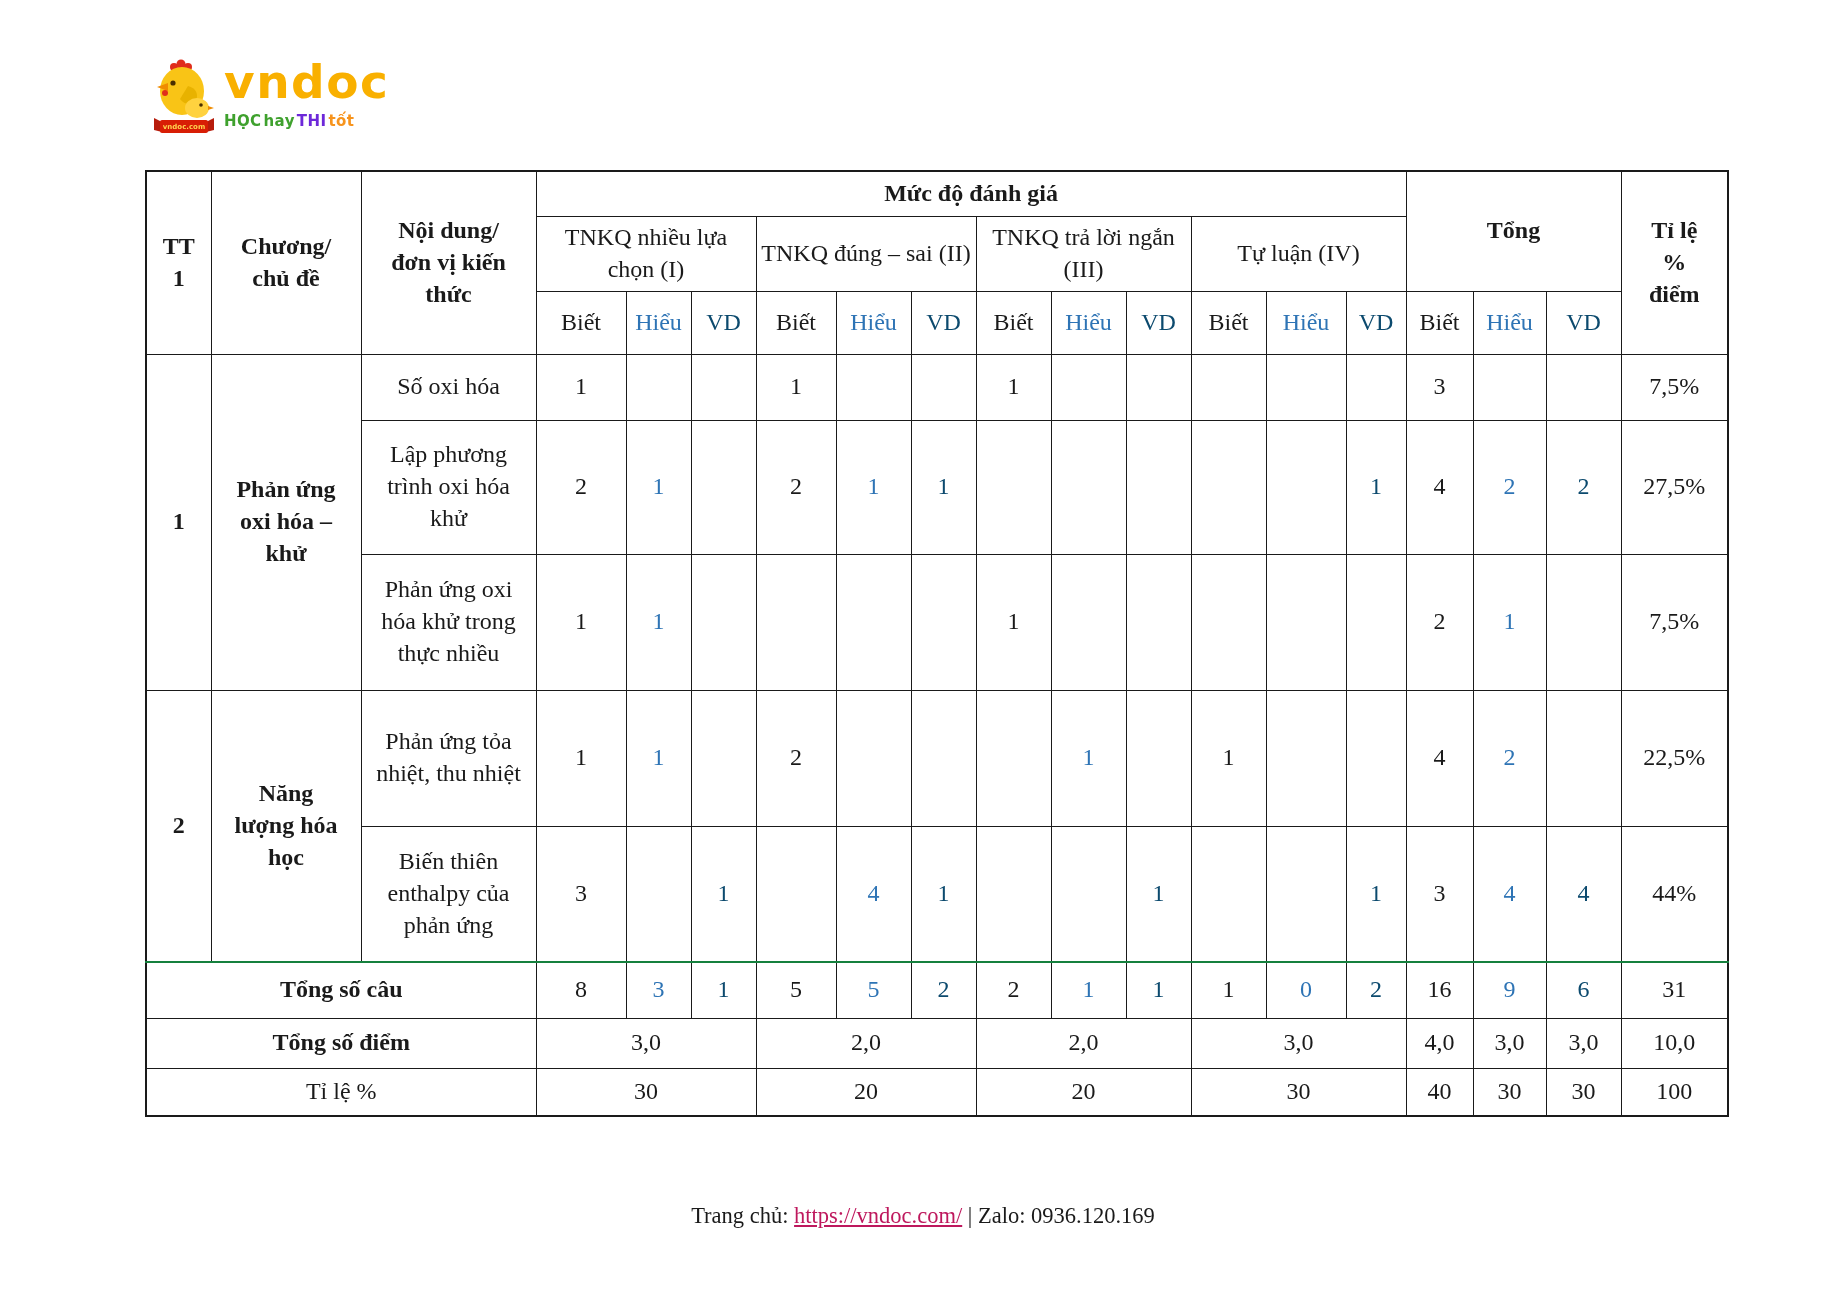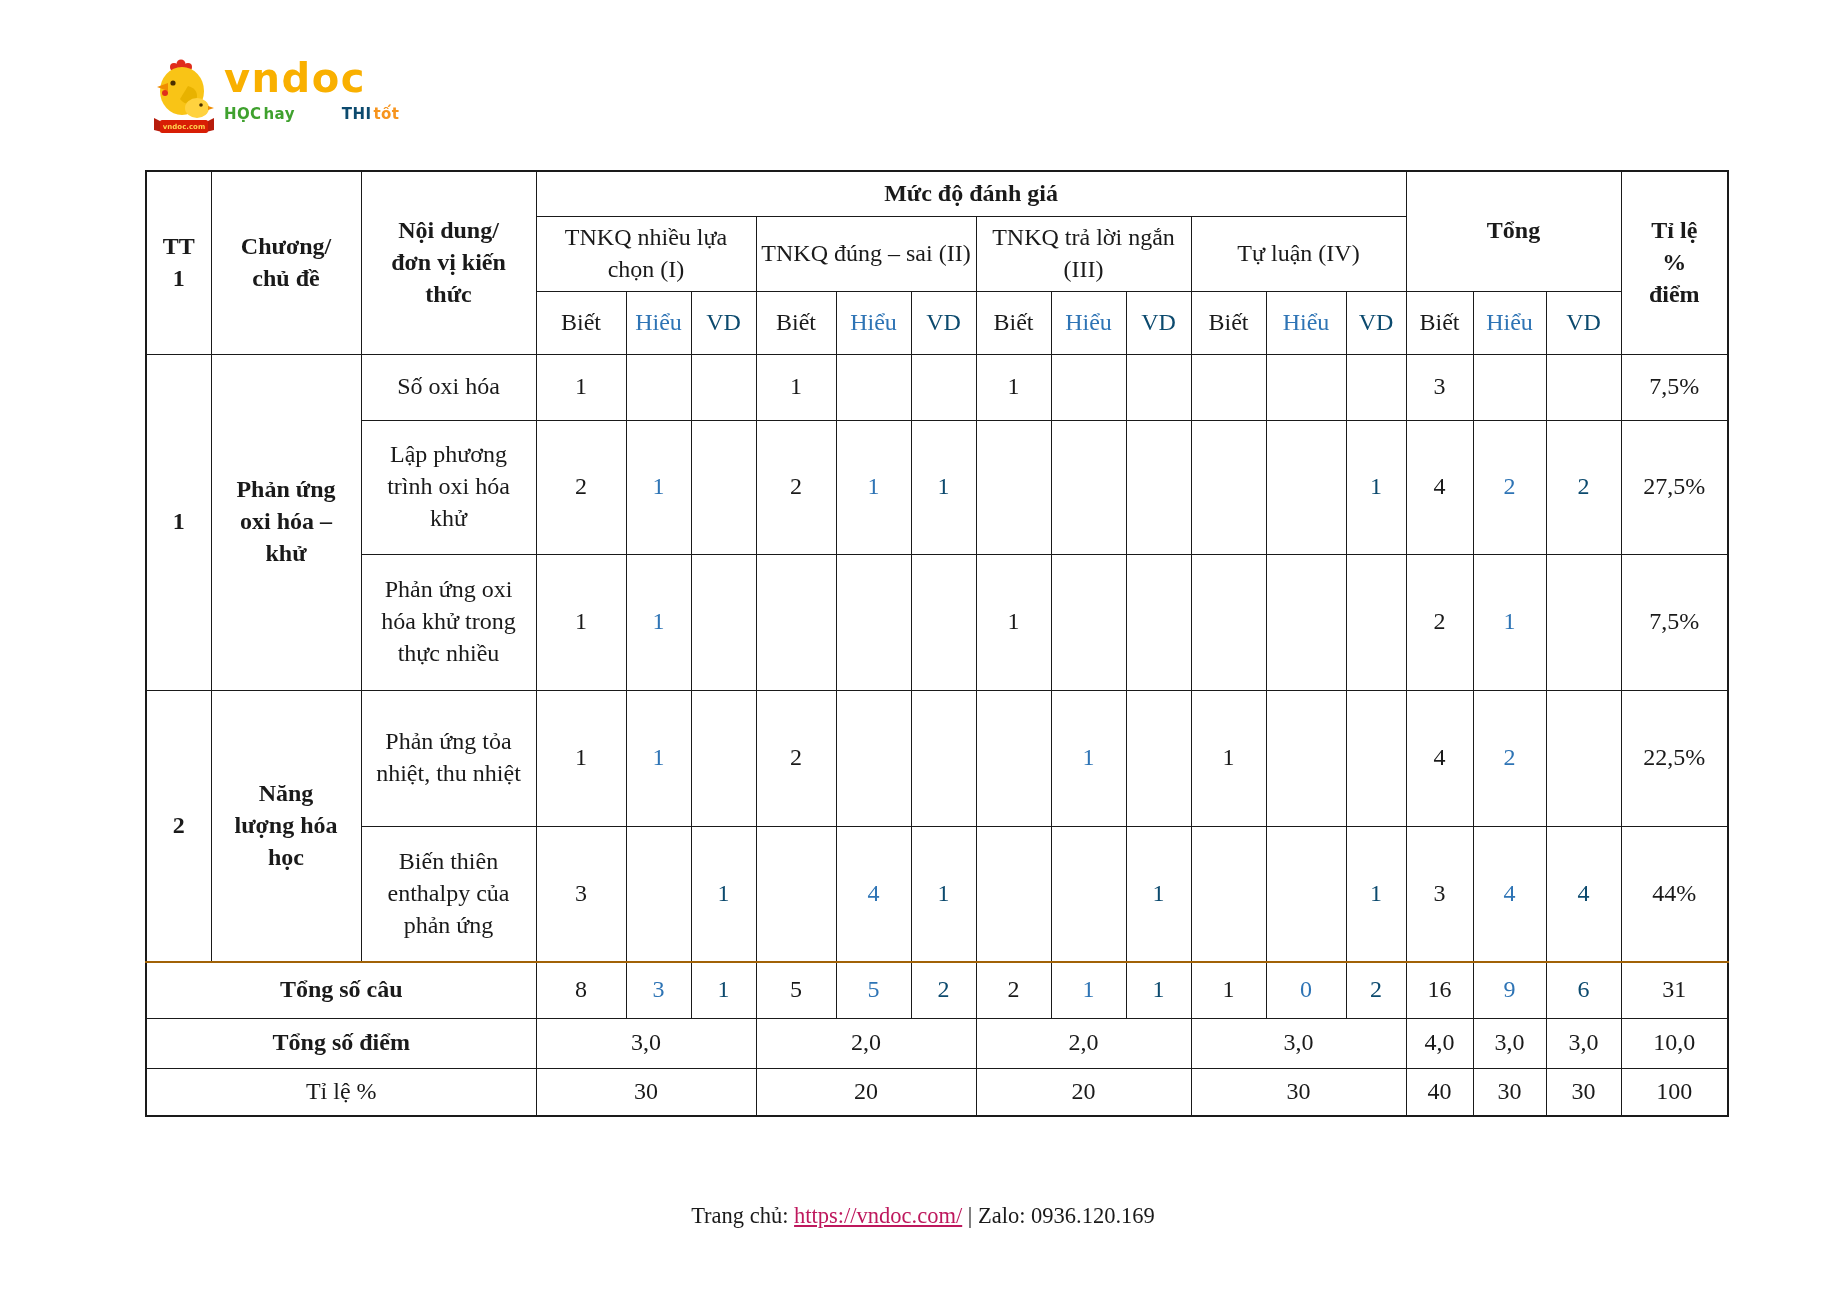--- a/index.html
+++ b/index.html
@@ -3,21 +3,21 @@
 <meta charset="utf-8">
 <style>
   html,body{margin:0;padding:0;background:#fff;}
   .page{position:relative;width:1846px;height:1305px;background:#ffffff;overflow:hidden;
         font-family:"Liberation Serif","DejaVu Serif",serif;color:#1a1a1a;}
 
   
   .logo{position:absolute;left:152px;top:58px;display:flex;align-items:flex-start;gap:8px;
         font-family:"DejaVu Sans","Liberation Sans",sans-serif;}
   .logo-text{display:flex;flex-direction:column;}
-  .brand{font-size:40px;font-weight:800;letter-spacing:1.5px;line-height:1;color:#F9B000;}
+  .brand{font-size:47px;font-weight:800;letter-spacing:1.5px;line-height:1;color:#F9B000;}
   .tagline{margin-top:7px;font-size:15px;font-weight:bold;letter-spacing:.4px;display:flex;gap:2px;}
 
   
   table.matrix{position:absolute;left:145px;top:170px;border-collapse:collapse;table-layout:fixed;
                width:1582px;border:2px solid #1a1a1a;}
   .matrix th,.matrix td{border:1px solid #1a1a1a;text-align:center;vertical-align:middle;
                font-size:24px;font-weight:normal;padding:2px 3px;line-height:1.32;
                overflow:visible;word-wrap:break-word;}
   .matrix .bold{font-weight:bold;}
   .hieu{color:#2E74B5;margin-top:34px;}
@@ -30,21 +30,21 @@
   thead tr:nth-child(2){height:75px;}
   thead tr:nth-child(3){height:63px;}
   tbody tr:nth-child(1){height:66px;}
   tbody tr:nth-child(2){height:134px;}
   tbody tr:nth-child(3){height:136px;}
   tbody tr:nth-child(4){height:136px;}
   tbody tr:nth-child(5){height:136px;}
   tbody tr:nth-child(6){height:56px;}
   tbody tr:nth-child(7){height:50px;padding-left:40px;}
   tbody tr:nth-child(8){height:48px;}
-  tr.thick-top td{border-top:2px solid #a16207;}
+  tr.thick-top td{border-top:2px solid #15803d;}
 
   
   .footer{position:absolute;left:0;top:1203px;width:100%;text-align:center;font-size:22.5px;color:#1a1a1a;}
   .footer a{color:#be185d;text-decoration:underline;}
 </style>
 </head>
 <body>
 
 <div class="page">
 
@@ -64,21 +64,21 @@
       <polygon points="2,60 10,64 10,74 2,72" fill="#B71C0C"></polygon>
       <polygon points="62,60 54,64 54,74 62,72" fill="#B71C0C"></polygon>
       <rect x="8" y="62" width="48" height="13" rx="2" fill="#D81E05"></rect>
       <text x="32" y="71" text-anchor="middle" font-size="7" font-weight="bold" fill="#FFD54F">vndoc.com</text>
     </svg>
     <div class="logo-text">
       <div class="brand">vndoc</div>
       <div class="tagline">
           <span style="color: rgb(63, 161, 46);">HỌC</span>
           <span style="color: rgb(63, 161, 46);">hay</span>
-          <span style="color: #0c4a6e; margin-left: 45px;">THI</span>
+          <span style="color: #6d28d9;">THI</span>
           <span style="color: rgb(247, 148, 29);">tốt</span>
         </div>
     </div>
   </div>
 
   <table class="matrix">
     <colgroup>
       <col style="width:65px">
         <col style="width:150px">
         <col style="width:175px">

